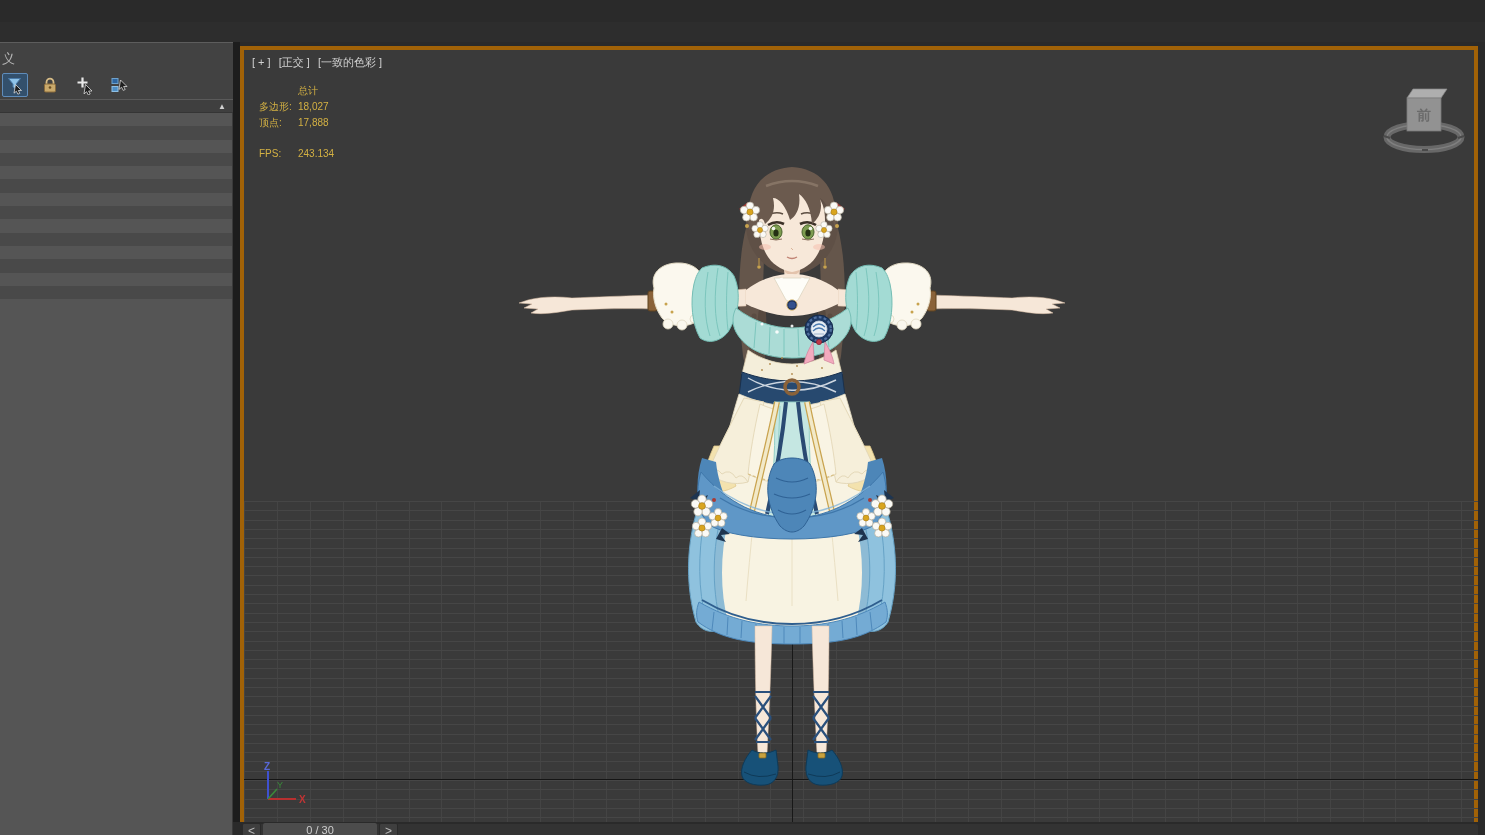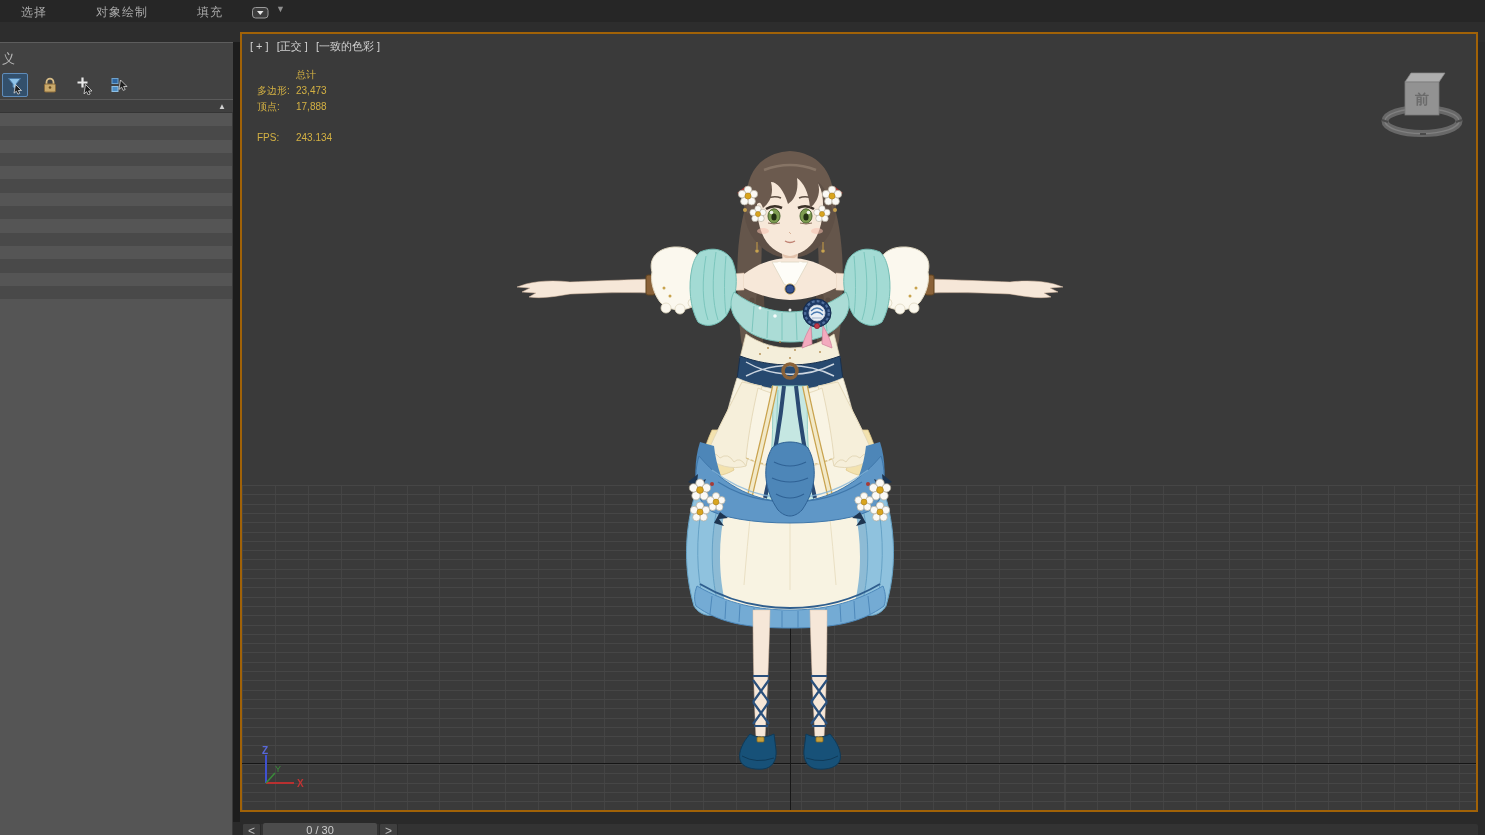--- a/index.html
+++ b/index.html
@@ -24,22 +24,22 @@
   .list-header{position:absolute;left:0;top:56px;width:233px;height:14px;background:#3f3f3f;
                border-top:1px solid #5a5a5a;border-bottom:1px solid #353535;box-sizing:border-box;}
   .sort-tri{position:absolute;right:7px;top:2px;font-size:8px;color:#d0d0d0;line-height:10px;}
   .list-body{position:absolute;left:0;top:70px;width:233px;height:723px;background:#555555;border-right:1px solid #3a3a3a;box-sizing:border-box;}
   .exp-row{height:13.3px;}
   .row-a{background:#555555;}
   .row-b{background:#494949;}
   .panel-gap{left:233px;top:42px;width:7px;height:793px;background:#1d1d1d;}
 
   
-  .viewport{left:240px;top:32px;width:1238px;height:780px;background:#3a3a3a;
-            border:2px solid #a16207;box-sizing:border-box;}
+  .viewport{left:240px;top:46px;width:1238px;height:780px;background:#3a3a3a;
+            border:4px solid #a16207;box-sizing:border-box;}
   .vp-label{position:absolute;left:8px;top:5px;font-size:11px;color:#d2d2d2;}
   .vp-label span{margin-right:5px;}
   .stats{position:absolute;left:15px;top:33px;font-size:10px;color:#d4b143;}
   .srow{display:flex;height:16px;line-height:16px;}
   .slab{width:39px;}
   .sgap{height:15px;}
   .grid{position:absolute;left:0;top:451px;width:1234px;height:325px;
         background-image:
           repeating-linear-gradient(to bottom,#464646 0px,#464646 1px,transparent 1px,transparent 9.3px),
           repeating-linear-gradient(to right,#444444 0px,#444444 1px,transparent 1px,transparent 32.9px);}
@@ -57,32 +57,20 @@
   .tl-prev{left:9px;}
   .tl-next{left:146px;}
   .tl-slider{position:absolute;left:30px;top:1px;width:114px;height:17px;background:#4c4c4c;border-radius:2px;
              color:#cfcfcf;font-size:11px;text-align:center;line-height:15px;}
 </style>
 </head>
 <body>
 
 <div id="app">
 
-  <div class="abs topbar">
-    <div class="menu-item mi-0">选择</div>
-    <div class="menu-item mi-1">对象绘制</div>
-    <div class="menu-item mi-2">填充</div>
-    <div class="ribbon-toggle">
-      <svg width="17" height="12">
-        <rect x="0.5" y="0.5" width="15.5" height="10.5" rx="3" fill="#3c3c3c" stroke="#9a9a9a"></rect>
-        <path d="M5 4 h6.5 l-3.25 4 Z" fill="#e8e8e8"></path>
-      </svg>
-    </div>
-    <div class="ribbon-caret">▼</div>
-  </div>
 
   <div class="abs band"></div>
 
   <div class="abs panel">
     <div class="panel-title">义</div>
     <div class="panel-toolbar">
       <div class="tb-btn selected">
         <svg width="19" height="19" viewBox="0 0 19 19">
           <path d="M2.5 2.5 h12 l-4.5 5.5 v5 l-3 -2 v-3 Z" fill="#8fc3e8" stroke="#4a7aa8" stroke-width="1"></path>
           <path d="M9.5 8.5 l6 6 h-3.2 l1.5 2.8 -1.9 0.9 -1.5-3 -2.4 2 Z" fill="#1e1e1e" stroke="#eeeeee" stroke-width="0.7"></path>
@@ -145,21 +133,21 @@
       <span>[一致的色彩 ]</span>
     </div>
 
     <div class="stats">
       <div class="srow">
           <div class="slab"></div>
           <div>总计</div>
         </div>
       <div class="srow">
           <div class="slab">多边形:</div>
-        <div>23,473</div>
+        <div>18,027</div>
         </div>
       <div class="srow">
           <div class="slab">顶点:</div>
         <div>17,888</div>
         </div>
       <div class="sgap"></div>
       <div class="srow">
           <div class="slab">FPS:</div>
         <div>243.134</div>
         </div>

